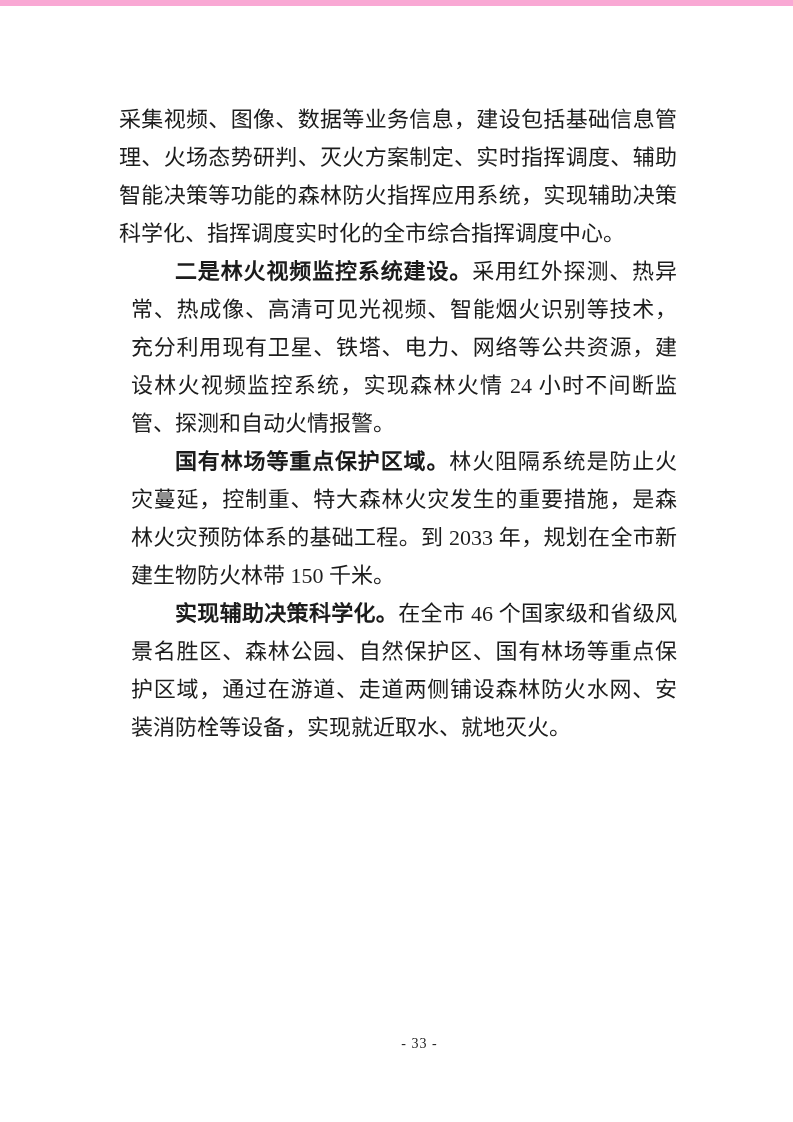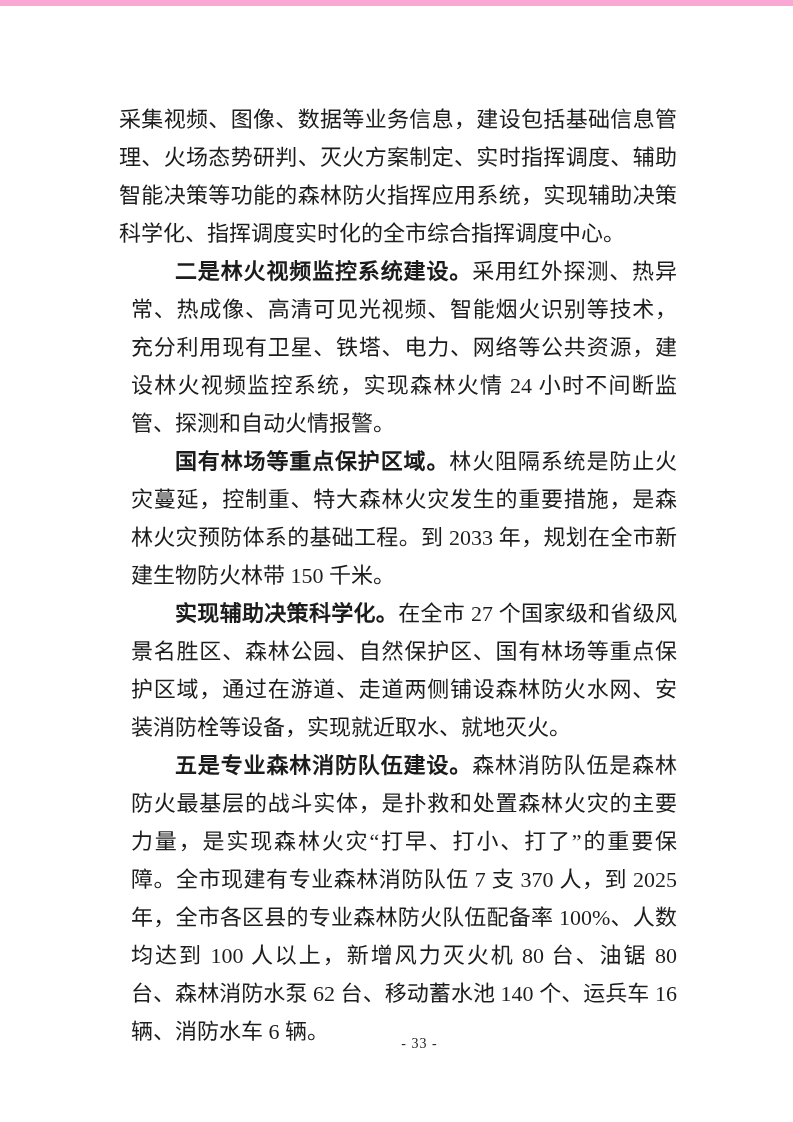--- a/index.html
+++ b/index.html
@@ -59,21 +59,20 @@
 <div class="page">
 
   <div class="content">
 
     <p><span class="para-lead"></span><span class="para-text">采集视频、图像、数据等业务信息，建设包括基础信息管理、火场态势研判、灭火方案制定、实时指挥调度、辅助智能决策等功能的森林防火指挥应用系统，实现辅助决策科学化、指挥调度实时化的全市综合指挥调度中心。</span></p>
 
     <p class="indent"><span class="para-lead">二是林火视频监控系统建设。</span><span class="para-text">采用红外探测、热异常、热成像、高清可见光视频、智能烟火识别等技术，充分利用现有卫星、铁塔、电力、网络等公共资源，建设林火视频监控系统，实现森林火情 24 小时不间断监管、探测和自动火情报警。</span></p>
 
     <p class="indent"><span class="para-lead">国有林场等重点保护区域。</span><span class="para-text">林火阻隔系统是防止火灾蔓延，控制重、特大森林火灾发生的重要措施，是森林火灾预防体系的基础工程。到 2033 年，规划在全市新建生物防火林带 150 千米。</span></p>
 
-    <p class="indent"><span class="para-lead">实现辅助决策科学化。</span><span class="para-text">在全市 27 个国家级和省级风景名胜区、森林公园、自然保护区、国有林场等重点保护区域，通过在游道、走道两侧铺设森林防火水网、安装消防栓等设备，实现就近取水、就地灭火。</span></p>
+    <p class="indent"><span class="para-lead">实现辅助决策科学化。</span><span class="para-text">在全市 46 个国家级和省级风景名胜区、森林公园、自然保护区、国有林场等重点保护区域，通过在游道、走道两侧铺设森林防火水网、安装消防栓等设备，实现就近取水、就地灭火。</span></p>
 
-    <p class="indent"><span class="para-lead">五是专业森林消防队伍建设。</span><span class="para-text">森林消防队伍是森林防火最基层的战斗实体，是扑救和处置森林火灾的主要力量，是实现森林火灾“打早、打小、打了”的重要保障。全市现建有专业森林消防队伍 7 支 370 人，到 2025 年，全市各区县的专业森林防火队伍配备率 100%、人数均达到 100 人以上，新增风力灭火机 80 台、油锯 80 台、森林消防水泵 62 台、移动蓄水池 140 个、运兵车 16 辆、消防水车 6 辆。</span></p>
 
   </div>
 
   <div class="page-number">- 33 -</div>
 
 </div>
 
 </body></html>

